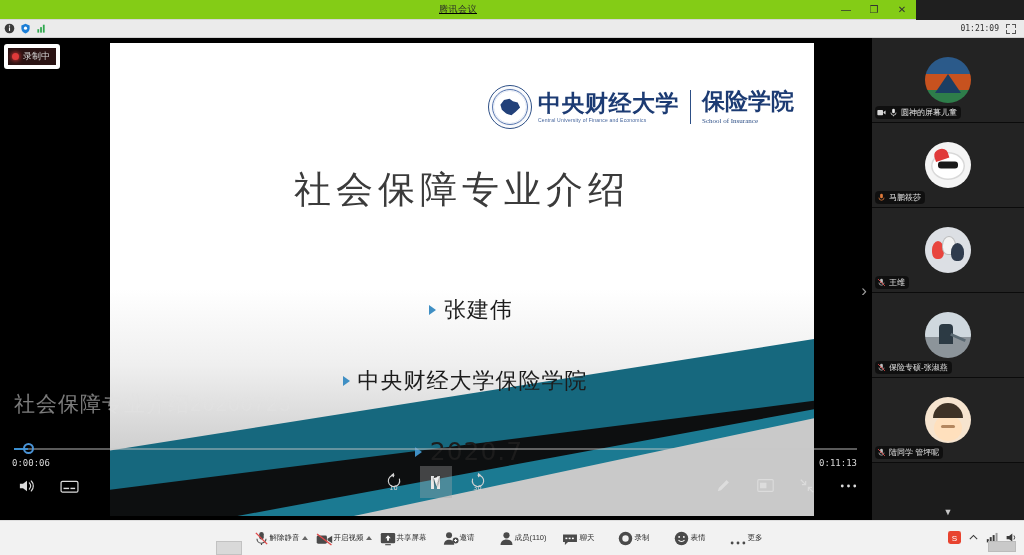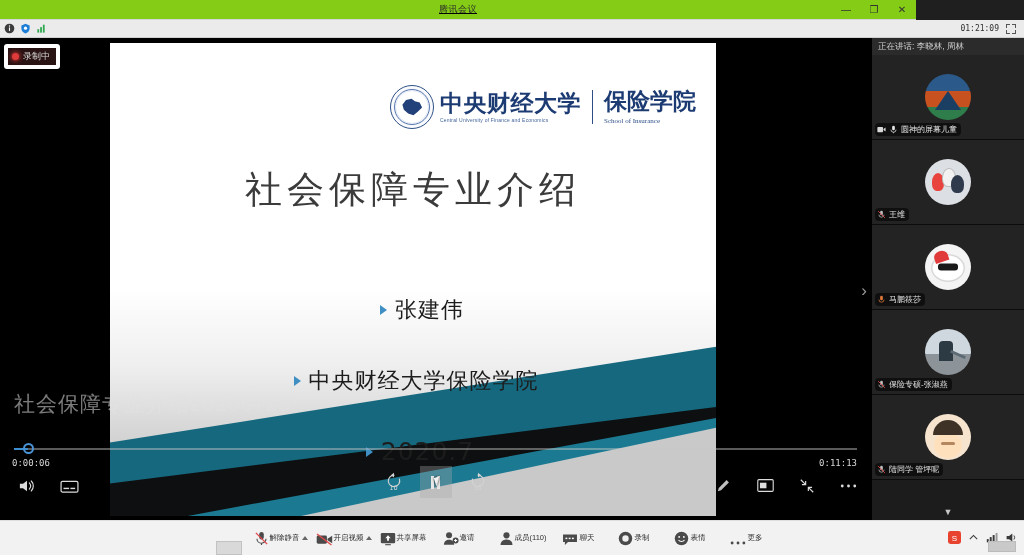--- a/index.html
+++ b/index.html
@@ -52,21 +52,21 @@
     position: absolute; left: 4px; top: 6px; z-index: 40;
     background: #2a1313; border: 4px solid #ffffff; border-radius: 3px;
     display: flex; align-items: center; gap: 4px; padding: 2px 6px 2px 4px;
   }
   .rec-dot { width: 7px; height: 7px; border-radius: 50%; background: #e03a3a;
              box-shadow: 0 0 4px 1px rgba(224,58,58,.8); }
   .rec-badge span { font-size: 9px; color: #d8d8d8; }
 
   
   .slide {
-    position: absolute; left: 110px; top: 5px; width: 606px; height: 473px;
+    position: absolute; left: 110px; top: 5px; width: 704px; height: 473px;
     background: linear-gradient(#ffffff 0%, #ffffff 52%, #efefef 68%, #cfcfcf 86%, #b9b9b9 100%);
     overflow: hidden;
   }
   .slide::after { 
     content:""; position:absolute; left:-10%; bottom:-90px; width:120%; height:210px;
     background: #16687e; transform: rotate(-9deg); }
   .slide .band2 { position:absolute; left:-10%; bottom:-120px; width:120%; height:190px;
     background: #0d0f10; transform: rotate(-7.2deg); z-index:1; }
   .slide .band3 { position:absolute; left:-10%; bottom:-160px; width:120%; height:200px;
     background: #1b7a92; transform: rotate(-10.5deg); z-index:2; }
@@ -418,63 +418,60 @@
             <circle cx="2.4" cy="3" r="1.5" fill="#dcdcdc"></circle>
               <circle cx="9" cy="3" r="1.5" fill="#dcdcdc"></circle>
               <circle cx="15.6" cy="3" r="1.5" fill="#dcdcdc"></circle>
           </svg>
         </div>
       </div>
     </div>
   </div>
 
   <div class="sidebar">
-    <div class="speaking-bar">
-      <span>正在讲话: 李晓林, 周林</span>
-    </div>
 
     <div class="tile">
       <div class="avatar av1"></div>
       <div class="tile-label">
         <svg class="mini" viewBox="0 0 12 12">
           <rect x="0.5" y="2.5" width="7.5" height="7" rx="1" fill="#d8d8d8"></rect>
             <path d="M8.6 5.2 L11.4 3.4 V8.6 L8.6 6.8Z" fill="#d8d8d8"></path>
         </svg>
         <svg class="mini" viewBox="0 0 12 12">
           <rect x="4.2" y="1" width="3.6" height="6" rx="1.8" fill="#e6e6e6"></rect>
           <path d="M2.6 6.2a3.4 3.4 0 006.8 0 M6 9.6V11" stroke="#e6e6e6" stroke-width="1" fill="none"></path>
         </svg>
         <span>圆神的屏幕儿童</span>
       </div>
     </div>
 
     <div class="tile">
+      <div class="avatar av3">
+          <i></i>
+        </div>
+      <div class="tile-label">
+        <svg class="mini" viewBox="0 0 12 12">
+          <rect x="4.2" y="1" width="3.6" height="6" rx="1.8" fill="#e07a3a"></rect>
+          <path d="M2.6 6.2a3.4 3.4 0 006.8 0" stroke="#e07a3a" stroke-width="1" fill="none"></path>
+        </svg>
+        <span>马鹏筱莎</span>
+      </div>
+    </div>
+
+    <div class="tile">
       <div class="avatar av2">
           <i></i>
         </div>
       <div class="tile-label">
         <svg class="mini" viewBox="0 0 12 12">
           <rect x="4.2" y="1" width="3.6" height="6" rx="1.8" fill="#bdbdbd"></rect>
           <path d="M2.6 6.2a3.4 3.4 0 006.8 0" stroke="#bdbdbd" stroke-width="1" fill="none"></path>
           <path d="M1.5 1.5 L10.5 10.5" stroke="#e24a4a" stroke-width="1.2"></path>
         </svg>
         <span>王维</span>
-      </div>
-    </div>
-
-    <div class="tile">
-      <div class="avatar av3">
-          <i></i>
-        </div>
-      <div class="tile-label">
-        <svg class="mini" viewBox="0 0 12 12">
-          <rect x="4.2" y="1" width="3.6" height="6" rx="1.8" fill="#e07a3a"></rect>
-          <path d="M2.6 6.2a3.4 3.4 0 006.8 0" stroke="#e07a3a" stroke-width="1" fill="none"></path>
-        </svg>
-        <span>马鹏筱莎</span>
       </div>
     </div>
 
     <div class="tile">
       <div class="avatar av4"></div>
       <div class="tile-label">
         <svg class="mini" viewBox="0 0 12 12">
           <rect x="4.2" y="1" width="3.6" height="6" rx="1.8" fill="#bdbdbd"></rect>
           <path d="M2.6 6.2a3.4 3.4 0 006.8 0" stroke="#bdbdbd" stroke-width="1" fill="none"></path>
           <path d="M1.5 1.5 L10.5 10.5" stroke="#e24a4a" stroke-width="1.2"></path>

